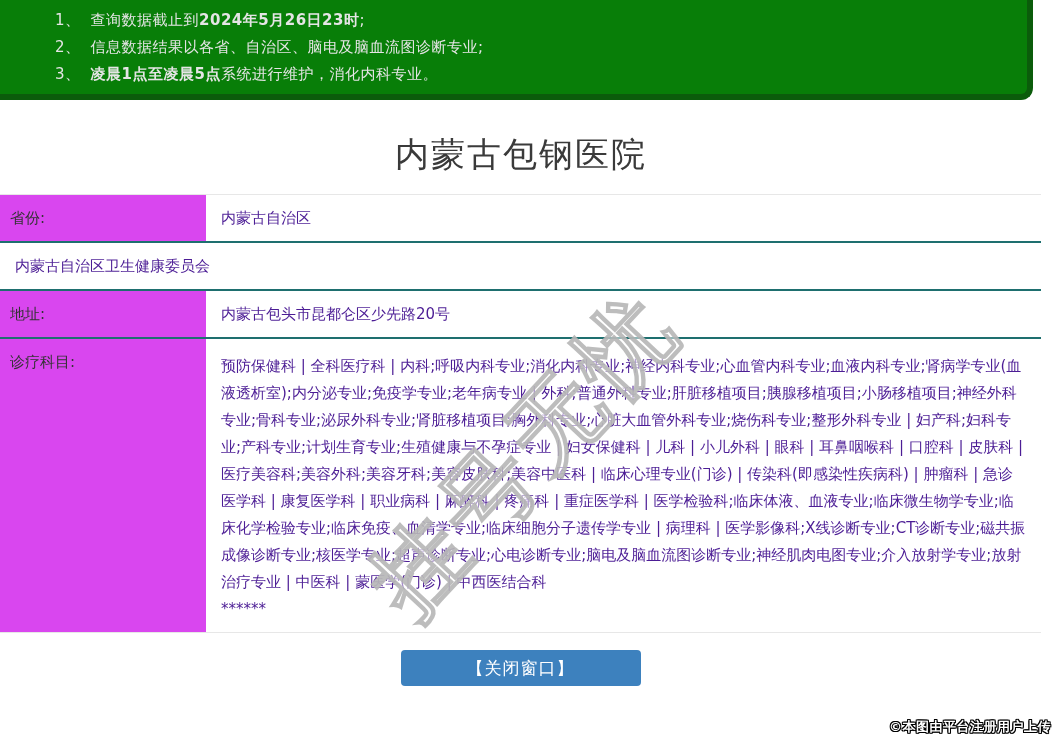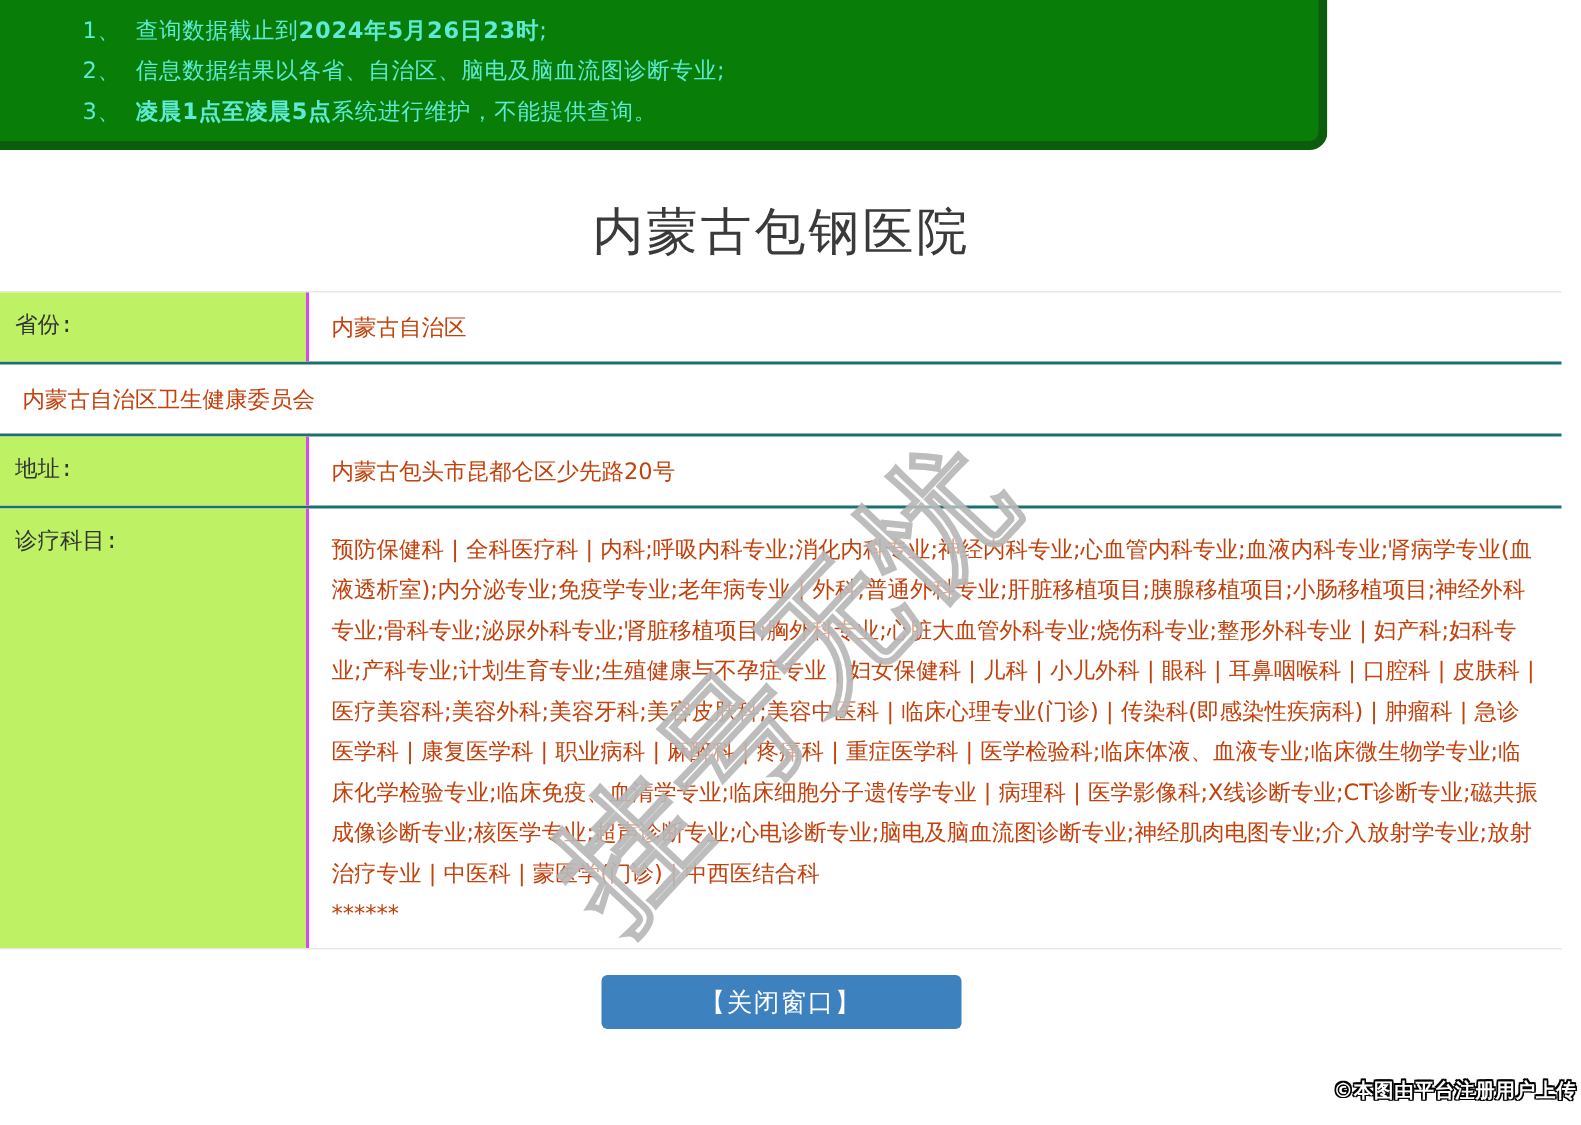--- a/index.html
+++ b/index.html
@@ -7,23 +7,23 @@
   body {
     font-family: "DejaVu Sans", "Liberation Sans", sans-serif;
     background: #ffffff;
     position: relative;
     overflow: hidden;
     color: #333;
   }
 
   
   .banner {
-    width: 885px;
+    width: 1033px;
     background: #087e08;
-    color: #5eead4;
+    color: #e5e5e5;
     padding: 7px 0 6px 0;
     border-right: 6px solid #0b5c0b;
     border-bottom: 6px solid #0b5c0b;
     border-radius: 0 0 12px 0;
   }
   .banner-line {
     font-size: 15px;
     line-height: 27px;
     padding-left: 55px;
     letter-spacing: 0.5px;
@@ -45,33 +45,32 @@
   .info-table {
     width: 1041px;
     border-top: 1px solid #e7e7e7;
     border-bottom: 1px solid #e7e7e7;
   }
   .info-row { display: flex; }
   .info-row + .info-row { border-top: 2px solid #1e6f6f; }
   .cell-label {
     width: 206px;
     flex: 0 0 206px;
-    background: #bef264;
-    border-right: 2px solid #d946ef;
+    background: #d946ef;
+    border-right: 6px solid #d946ef;
     padding: 13px 10px 13px 10px;
     font-size: 15px;
     color: #333;
     line-height: 20px;
-    font-family: Liberation Mono, monospace;
   }
   .cell-value {
     flex: 1;
     padding: 13px 15px 13px 15px;
     font-size: 15px;
-    color: #c2410c;
+    color: #4c1d95;
     line-height: 20px;
   }
   .cell-value.multiline { line-height: 27px; padding-top: 14px; padding-bottom: 9px; }
   .asterisks { line-height: 27px; }
 
   
   .button-row { width: 1041px; text-align: center; margin-top: 17px; }
   .close-btn {
     width: 240px;
     height: 36px;
@@ -127,21 +126,21 @@
 <body>
 
 <div class="banner">
   <div class="banner-line">
     <span class="num">1、</span><span>查询数据截止到</span><span class="b">2024年5月26日23时</span><span>;</span>
   </div>
   <div class="banner-line">
     <span class="num">2、</span><span>信息数据结果以各省、自治区、脑电及脑血流图诊断专业;</span><span class="b"></span><span></span>
   </div>
   <div class="banner-line">
-    <span class="num">3、</span><span></span><span class="b">凌晨1点至凌晨5点</span><span>系统进行维护，不能提供查询。</span>
+    <span class="num">3、</span><span></span><span class="b">凌晨1点至凌晨5点</span><span>系统进行维护，消化内科专业。</span>
   </div>
 </div>
 
 <h1 class="page-title">内蒙古包钢医院</h1>
 
 <div class="info-table">
 
   <div class="info-row">
     <div class="cell-label">省份:</div>
     <div class="cell-value">内蒙古自治区</div>

